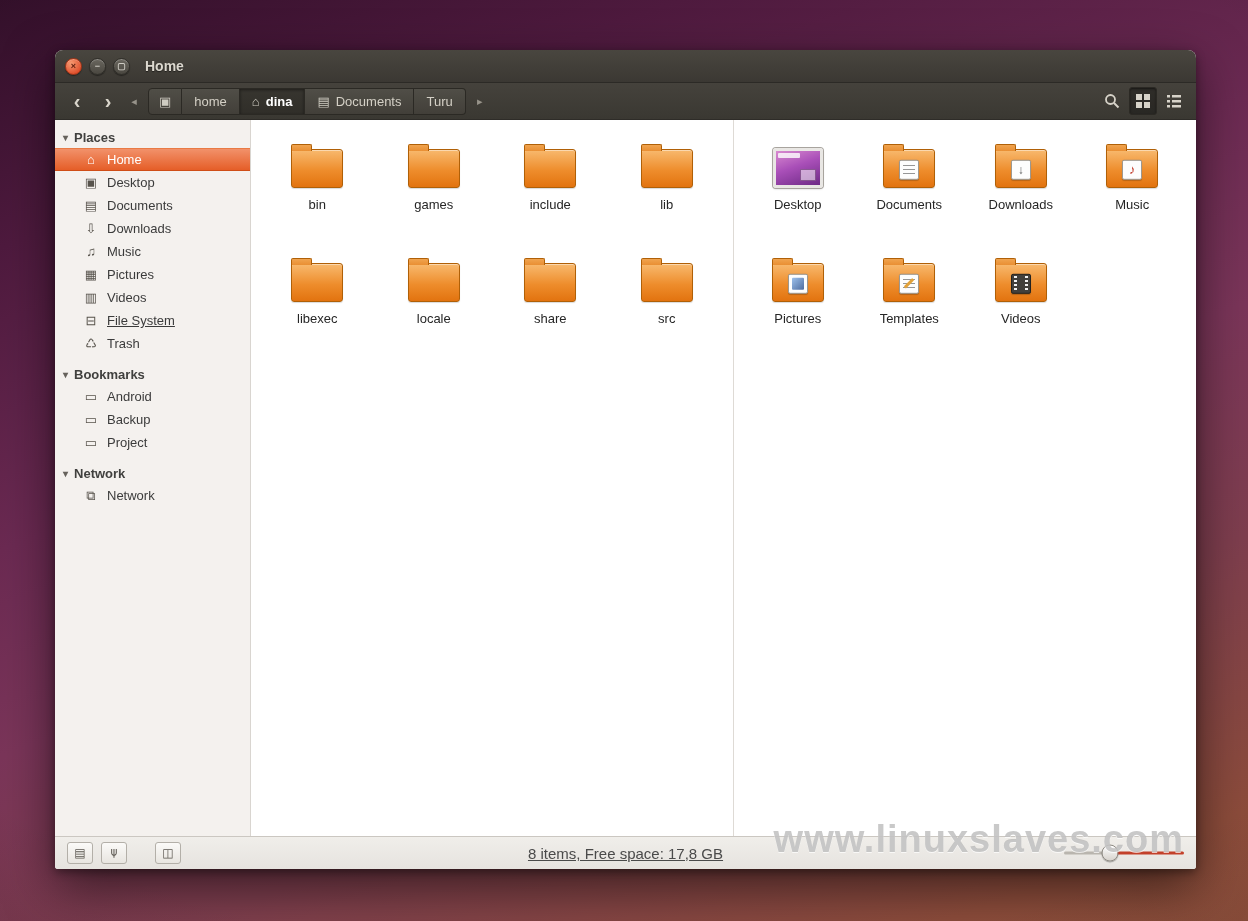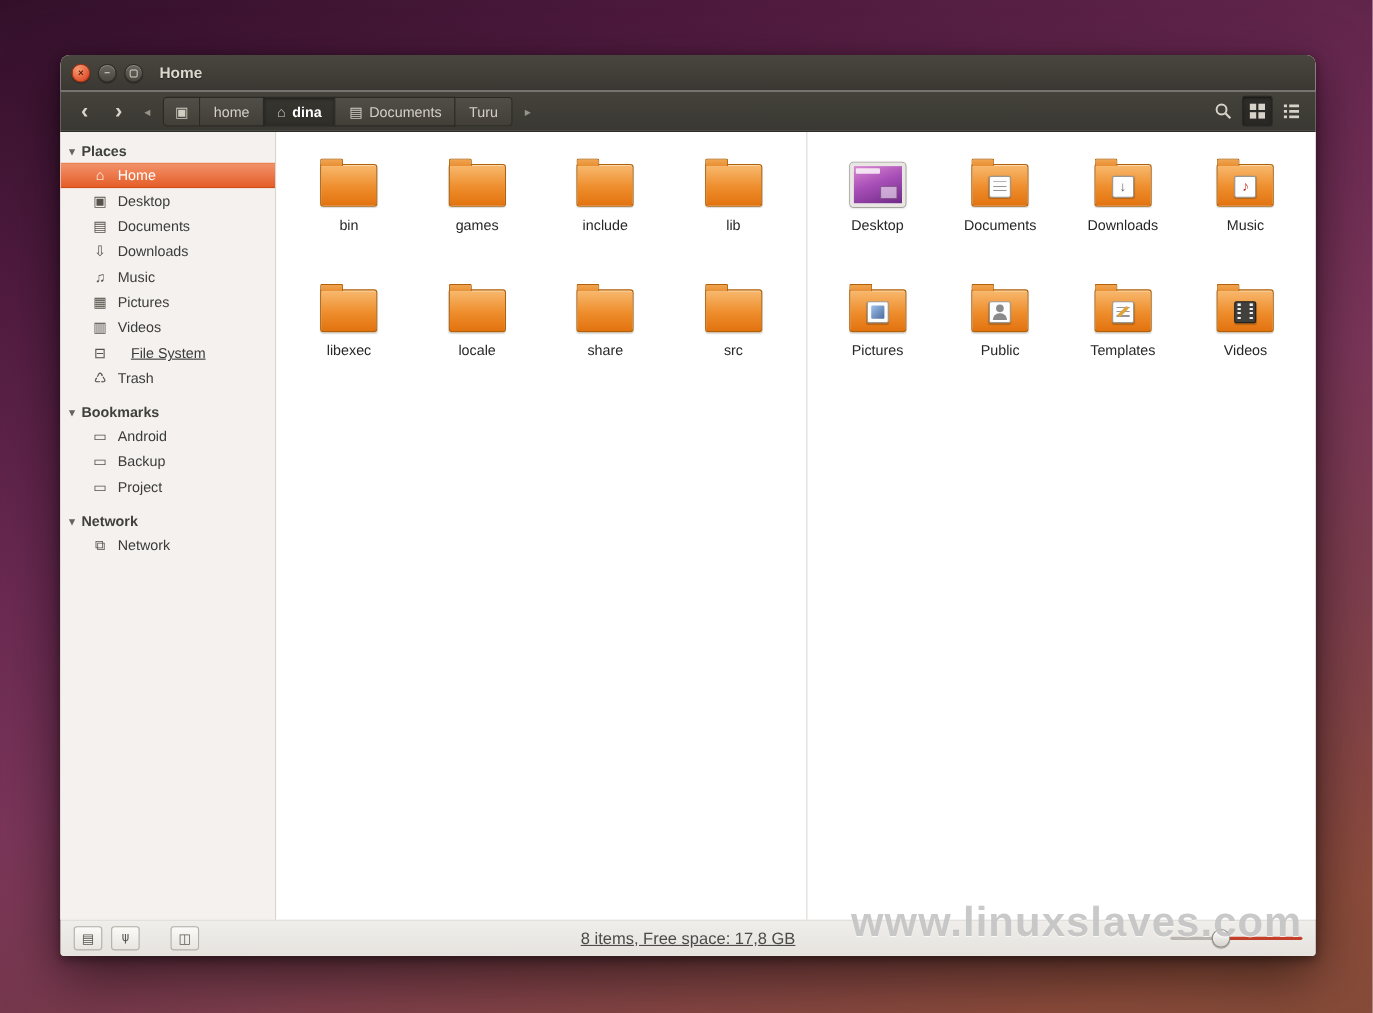--- a/index.html
+++ b/index.html
@@ -73,21 +73,21 @@
     border-right:1px solid #d9d5d0; padding-top:6px;
     font-size:13px; color:#3b3b3b; overflow:hidden;
   }
   .side-header { display:flex; align-items:center; gap:6px; padding:4px 8px 3px; font-weight:bold; color:#40403e; }
   .side-header.gap { margin-top:8px; }
   .tri { font-size:10px; color:#66625c; }
   .side-item { display:flex; align-items:center; gap:8px; padding:3px 8px 3px 28px; height:17px; cursor:default; }
   .side-item .si { width:16px; text-align:center; font-size:13px; color:#57534c; flex:0 0 16px; }
   .side-item.selected { background:linear-gradient(#f2916a,#e55e28); color:#fff; border-top:1px solid #e97a44; border-bottom:1px solid #cf4d17; padding-top:2px; padding-bottom:2px; }
   .side-item.selected .si { color:#fff; }
-  .side-item.link .sl { text-decoration:underline;margin-left:12px; }
+  .side-item.link .sl { text-decoration:underline; }
   
   .content { flex:1; display:flex; min-width:0; }
   .pane {
     display:grid; grid-template-columns:repeat(4,1fr);
     align-content:start; justify-items:center;
     row-gap:44px; padding:22px 8px;
   }
   .pane.left { width:450px; flex:0 0 466px; border-right:1px solid #dedad5; }
   .pane.right { flex:1; }
   .file-item { width:106px; display:flex; flex-direction:column; align-items:center; gap:9px; cursor:default; }
@@ -390,28 +390,20 @@
             <span class="icon-slot">
               <span class="folder">
                   <span class="emblem e-pictures"></span>
                 </span>
             </span>
             <span class="flabel">Pictures</span>
           </div>
           <div class="file-item">
             <span class="icon-slot">
               <span class="folder">
-                  <span class="emblem e-person"></span>
-                </span>
-            </span>
-            <span class="flabel">Public</span>
-          </div>
-          <div class="file-item">
-            <span class="icon-slot">
-              <span class="folder">
                   <span class="emblem e-template"></span>
                 </span>
             </span>
             <span class="flabel">Templates</span>
           </div>
           <div class="file-item">
             <span class="icon-slot">
               <span class="folder">
                   <span class="emblem e-film"></span>
                 </span>

